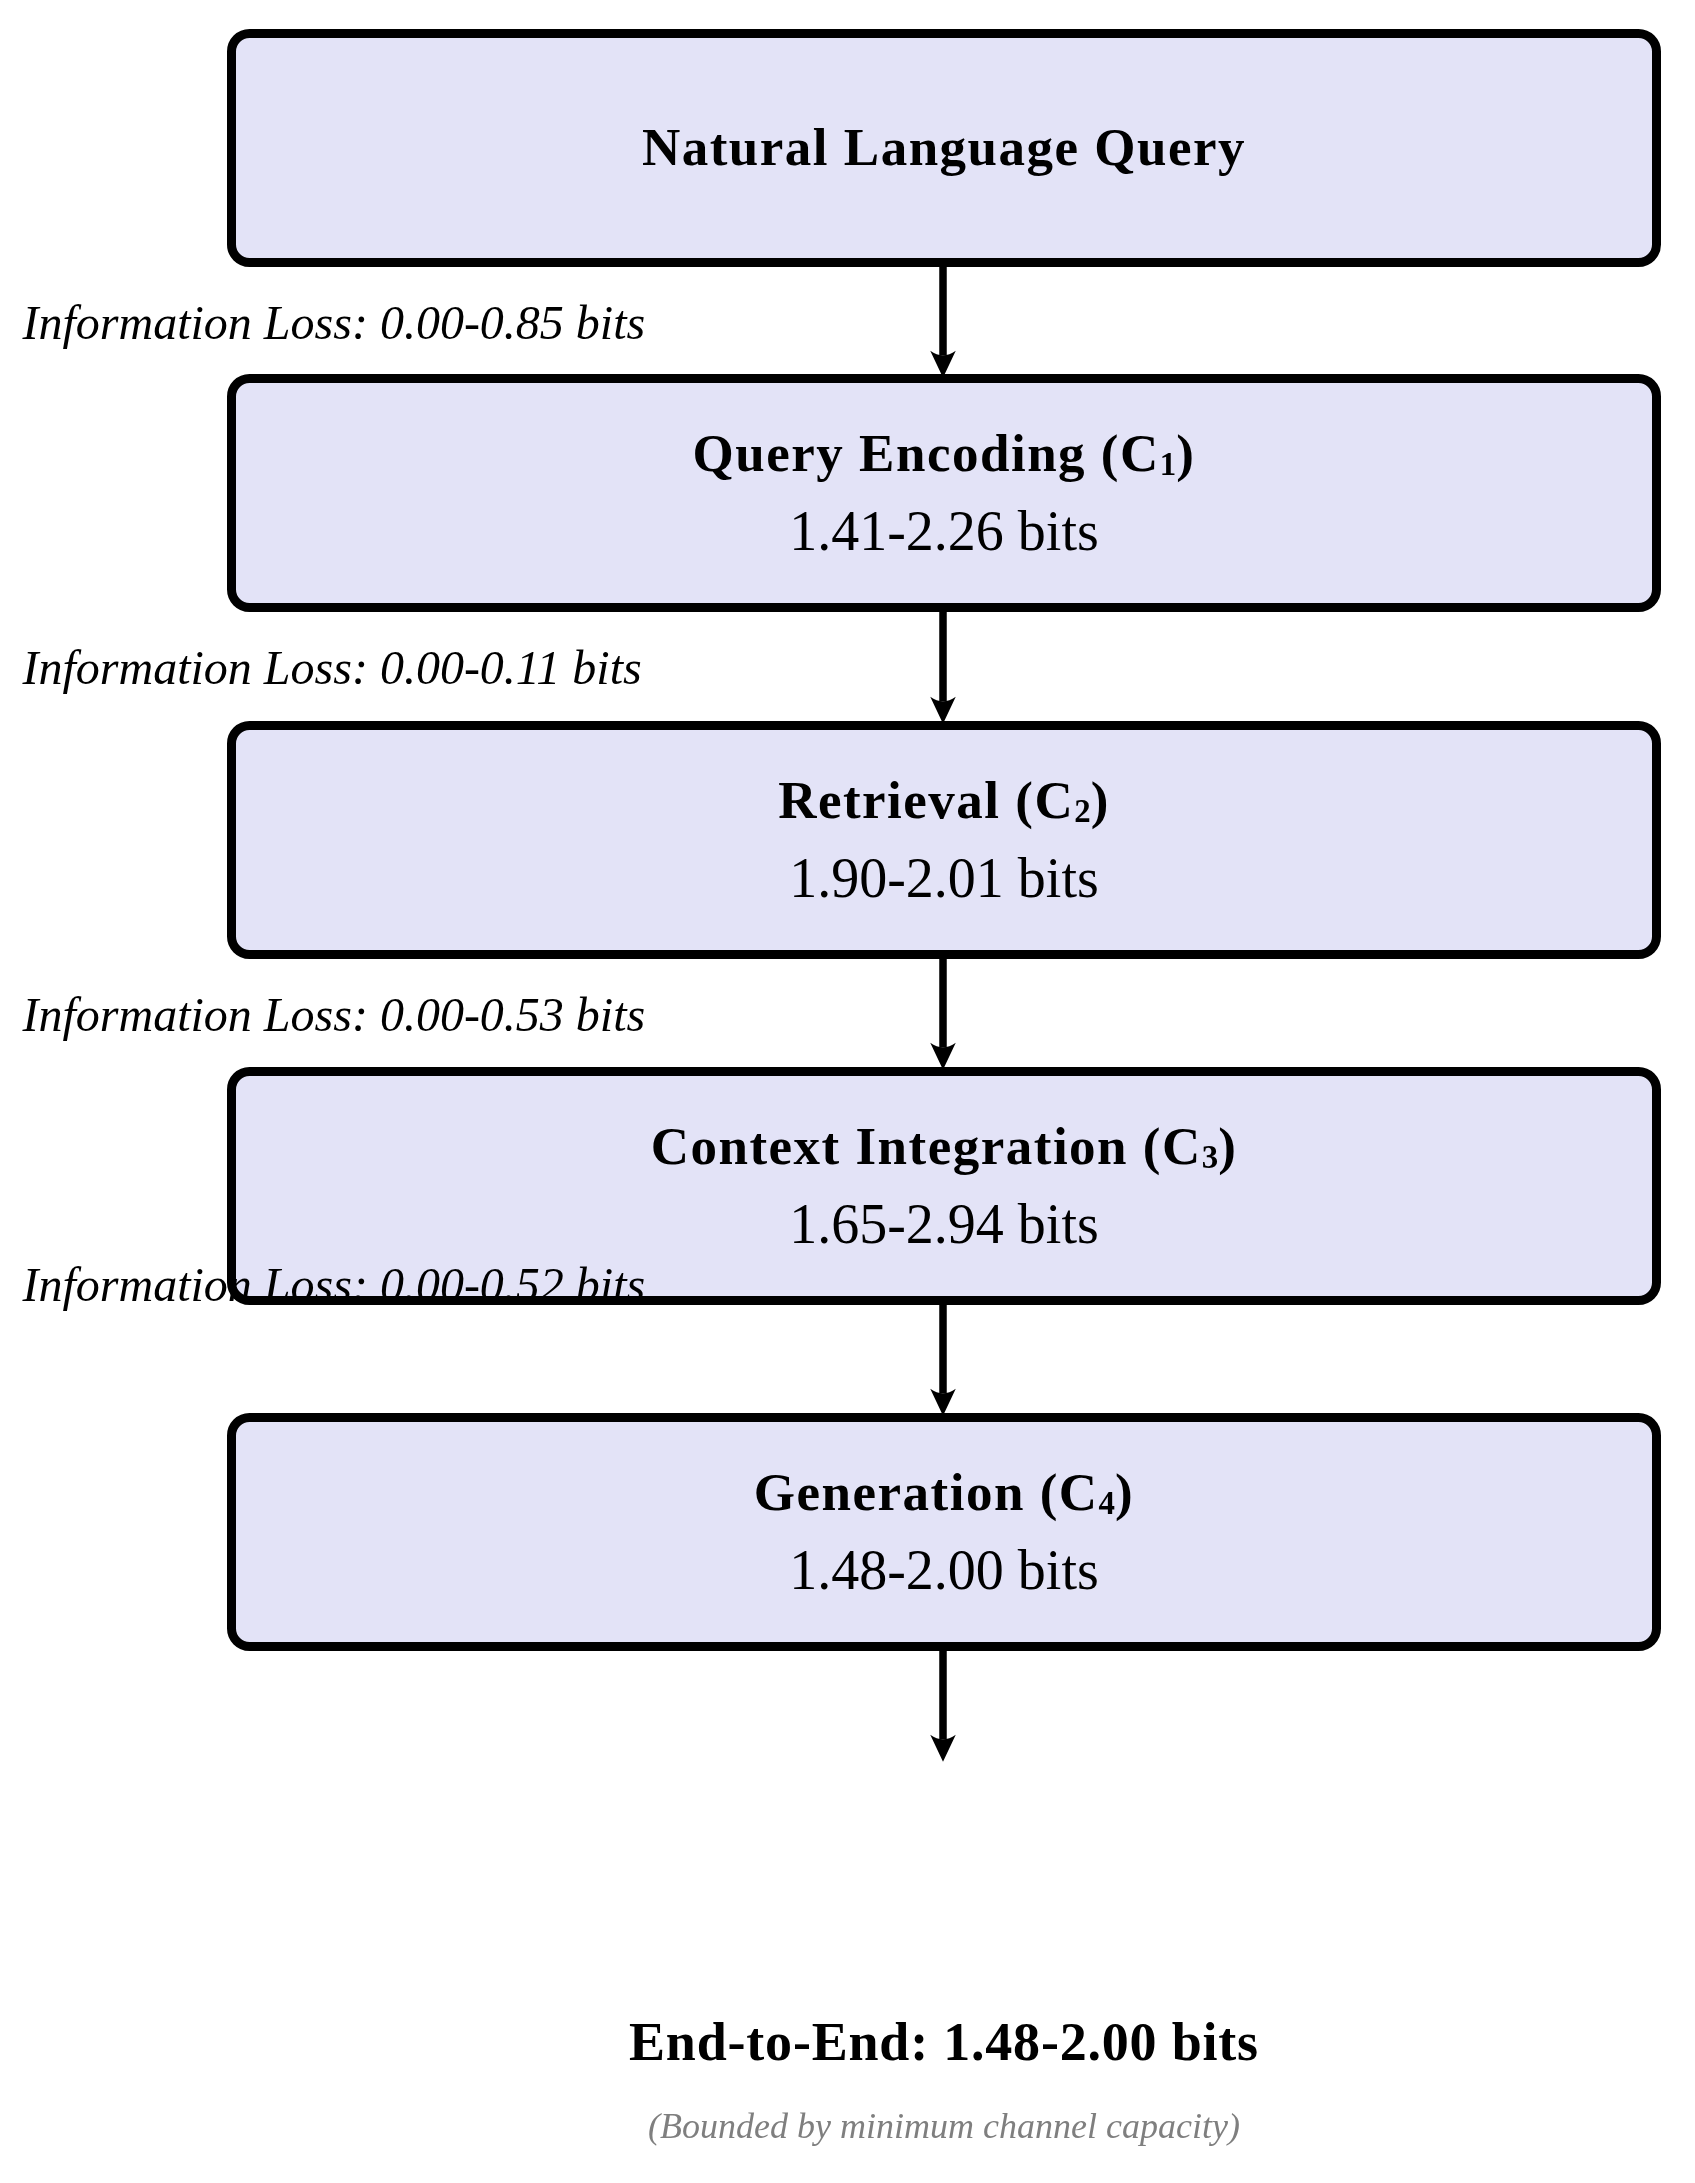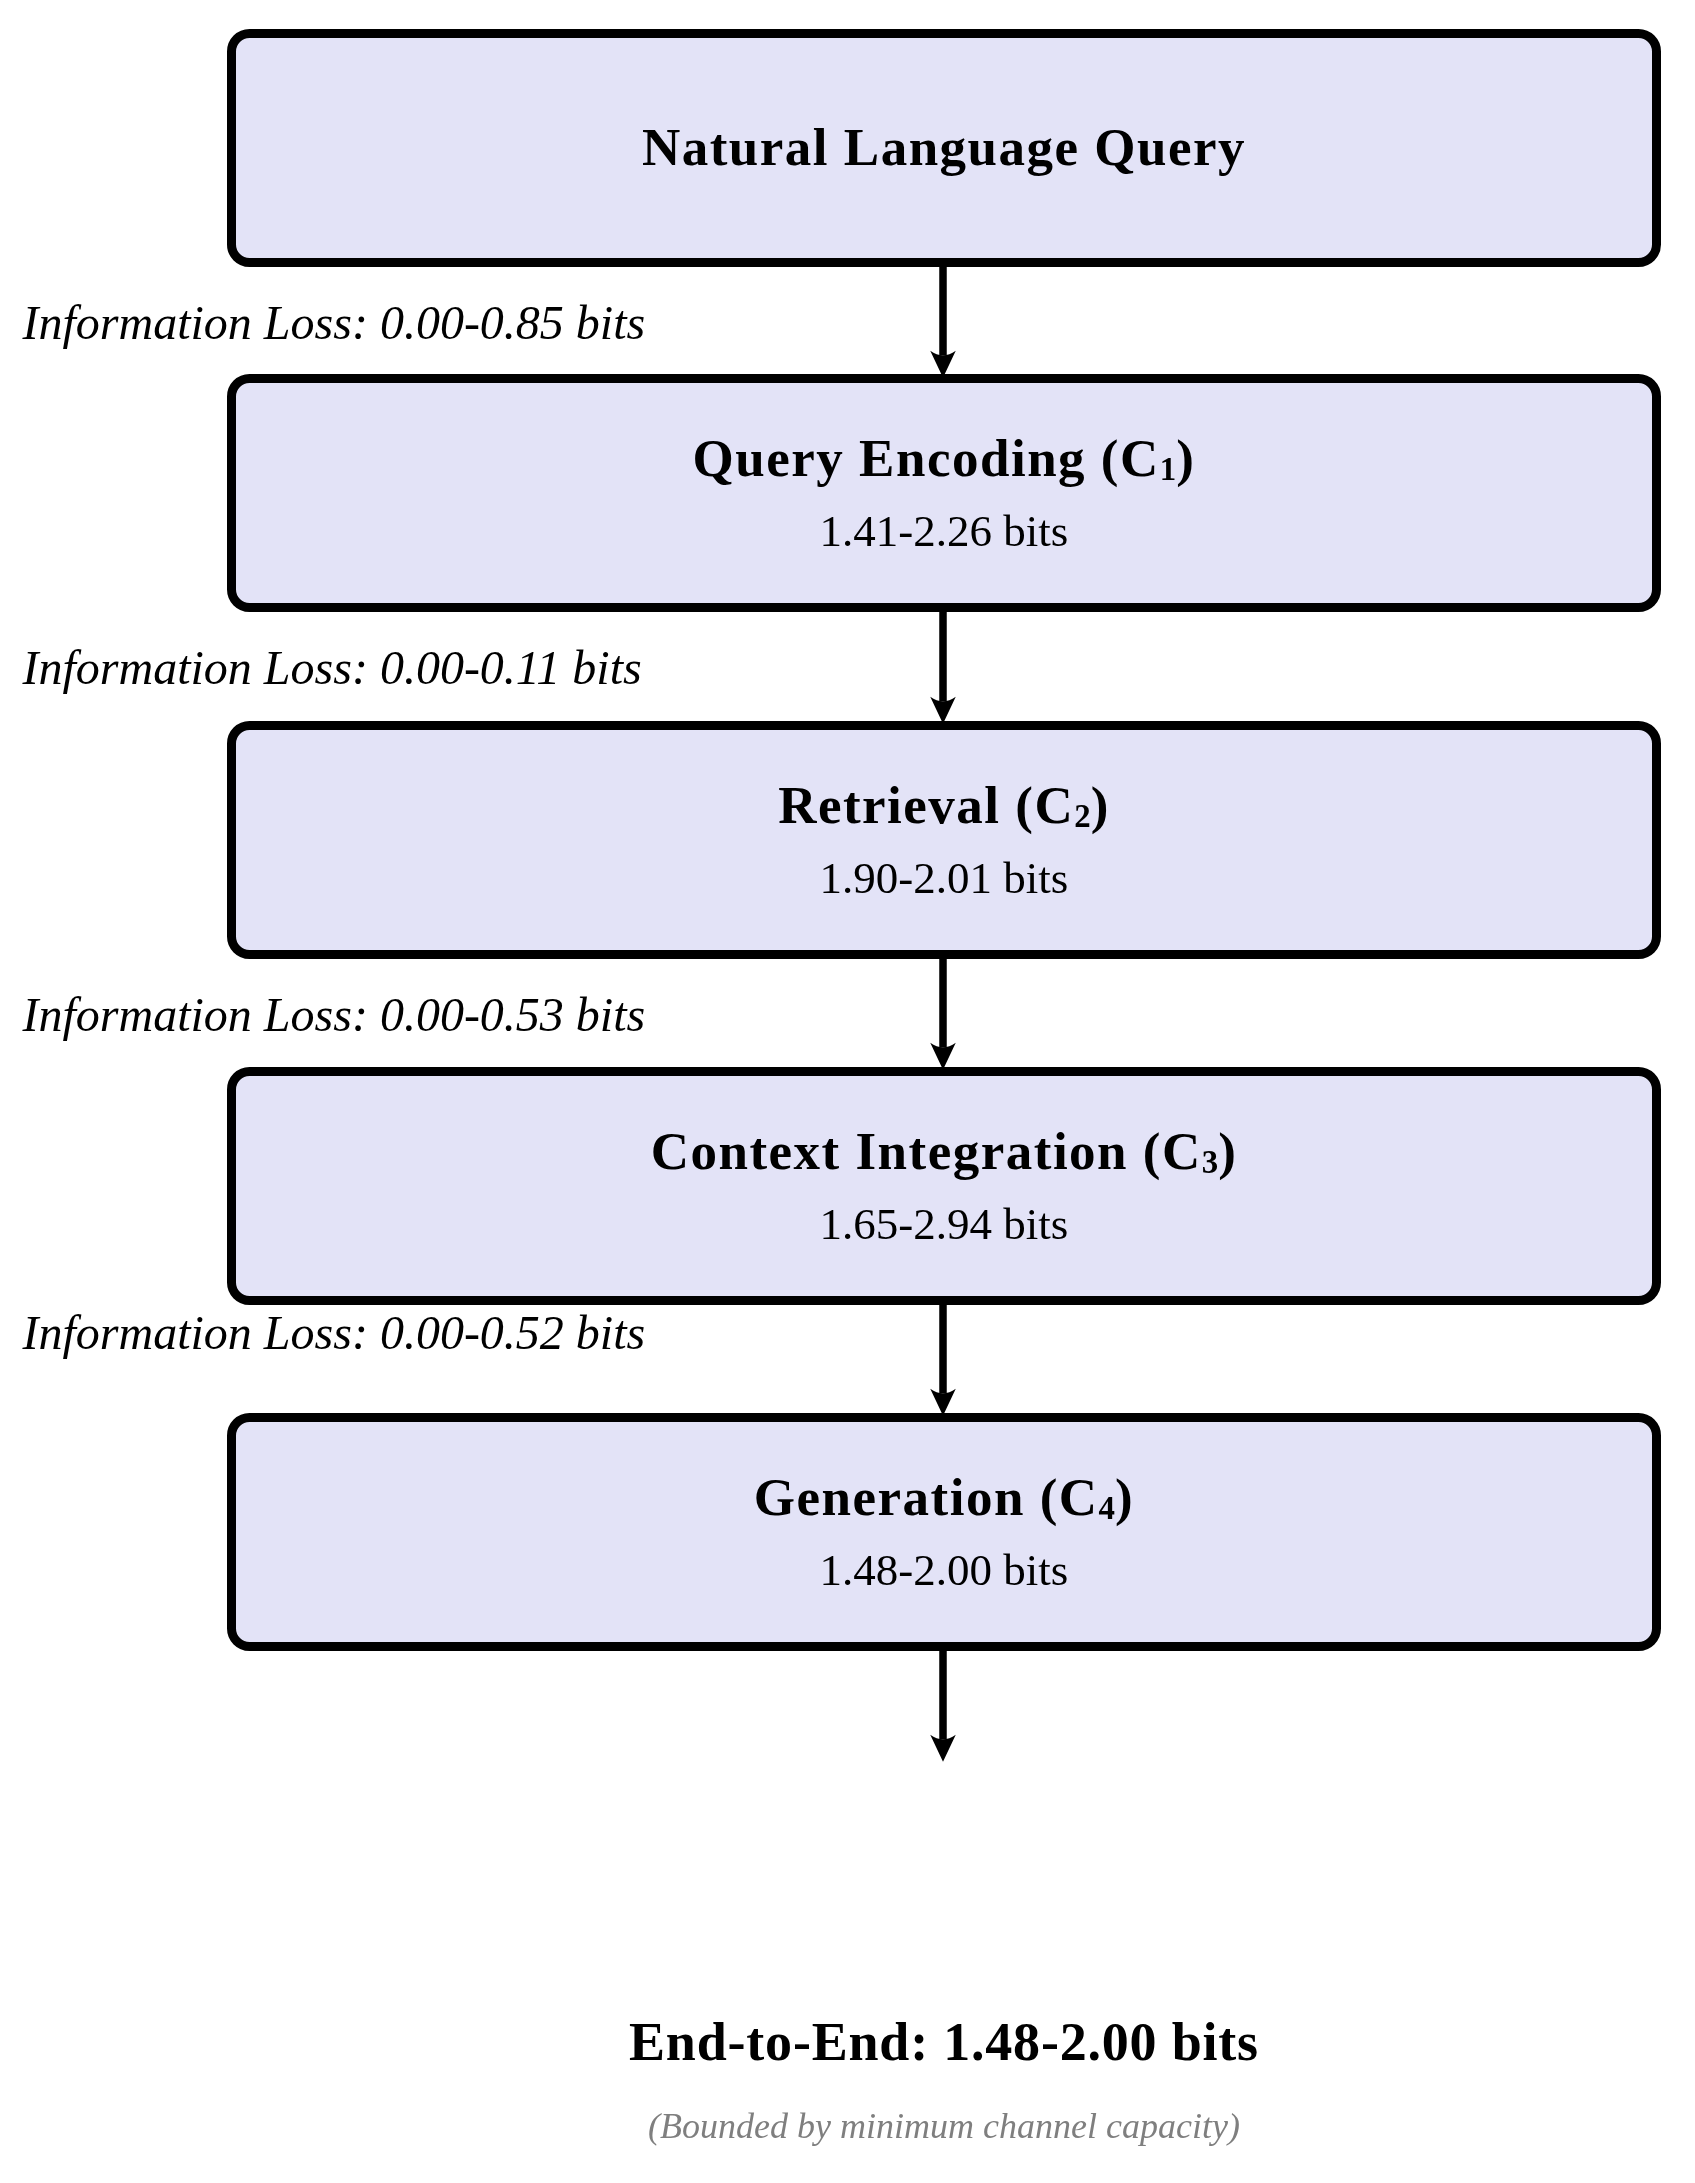--- a/index.html
+++ b/index.html
@@ -43,21 +43,21 @@
     line-height: 1;
     letter-spacing: 1.5px;
     white-space: nowrap;
   }
   .tsub {
     font-size: 0.62em;
     vertical-align: -0.12em;
     letter-spacing: 0;
   }
   .box-capacity {
-    font-size: 45px;
+    font-size: 56px;
     line-height: 1;
     margin-top: 22.5px;
     white-space: nowrap;
   }
   .box-capacity:empty { display: none; }
   .arrow {
     position: absolute;
     left: 928px;
     width: 30px;
     height: 113px;
@@ -71,21 +71,21 @@
     position: absolute;
     left: 22.5px;
     font-style: italic;
     font-size: 48px;
     line-height: 1;
     white-space: nowrap;
   }
   .loss-label.l1 { top: 299px; }
   .loss-label.l2 { top: 644px; }
   .loss-label.l3 { top: 991px; }
-  .loss-label.l4 { top: 1261px; margin-top: 48px; }
+  .loss-label.l4 { top: 1261px; }
   .end-to-end {
     position: absolute;
     left: 227px;
     top: 2007px;
     width: 1434px;
     text-align: center;
     font-weight: bold;
     font-size: 54px;
     line-height: 1;
     letter-spacing: 0.8px;

